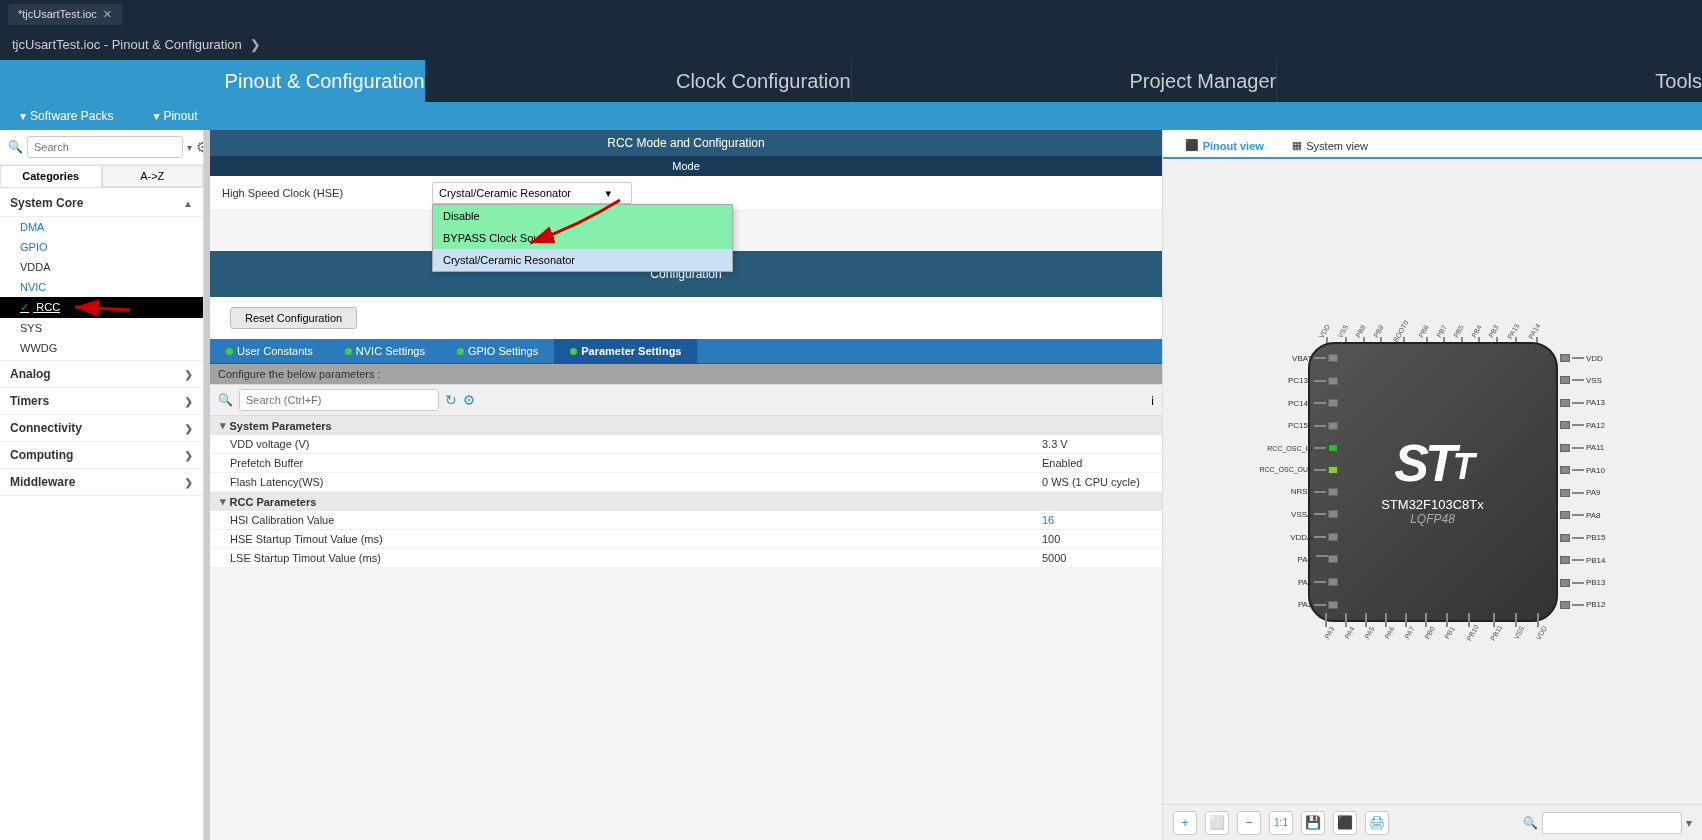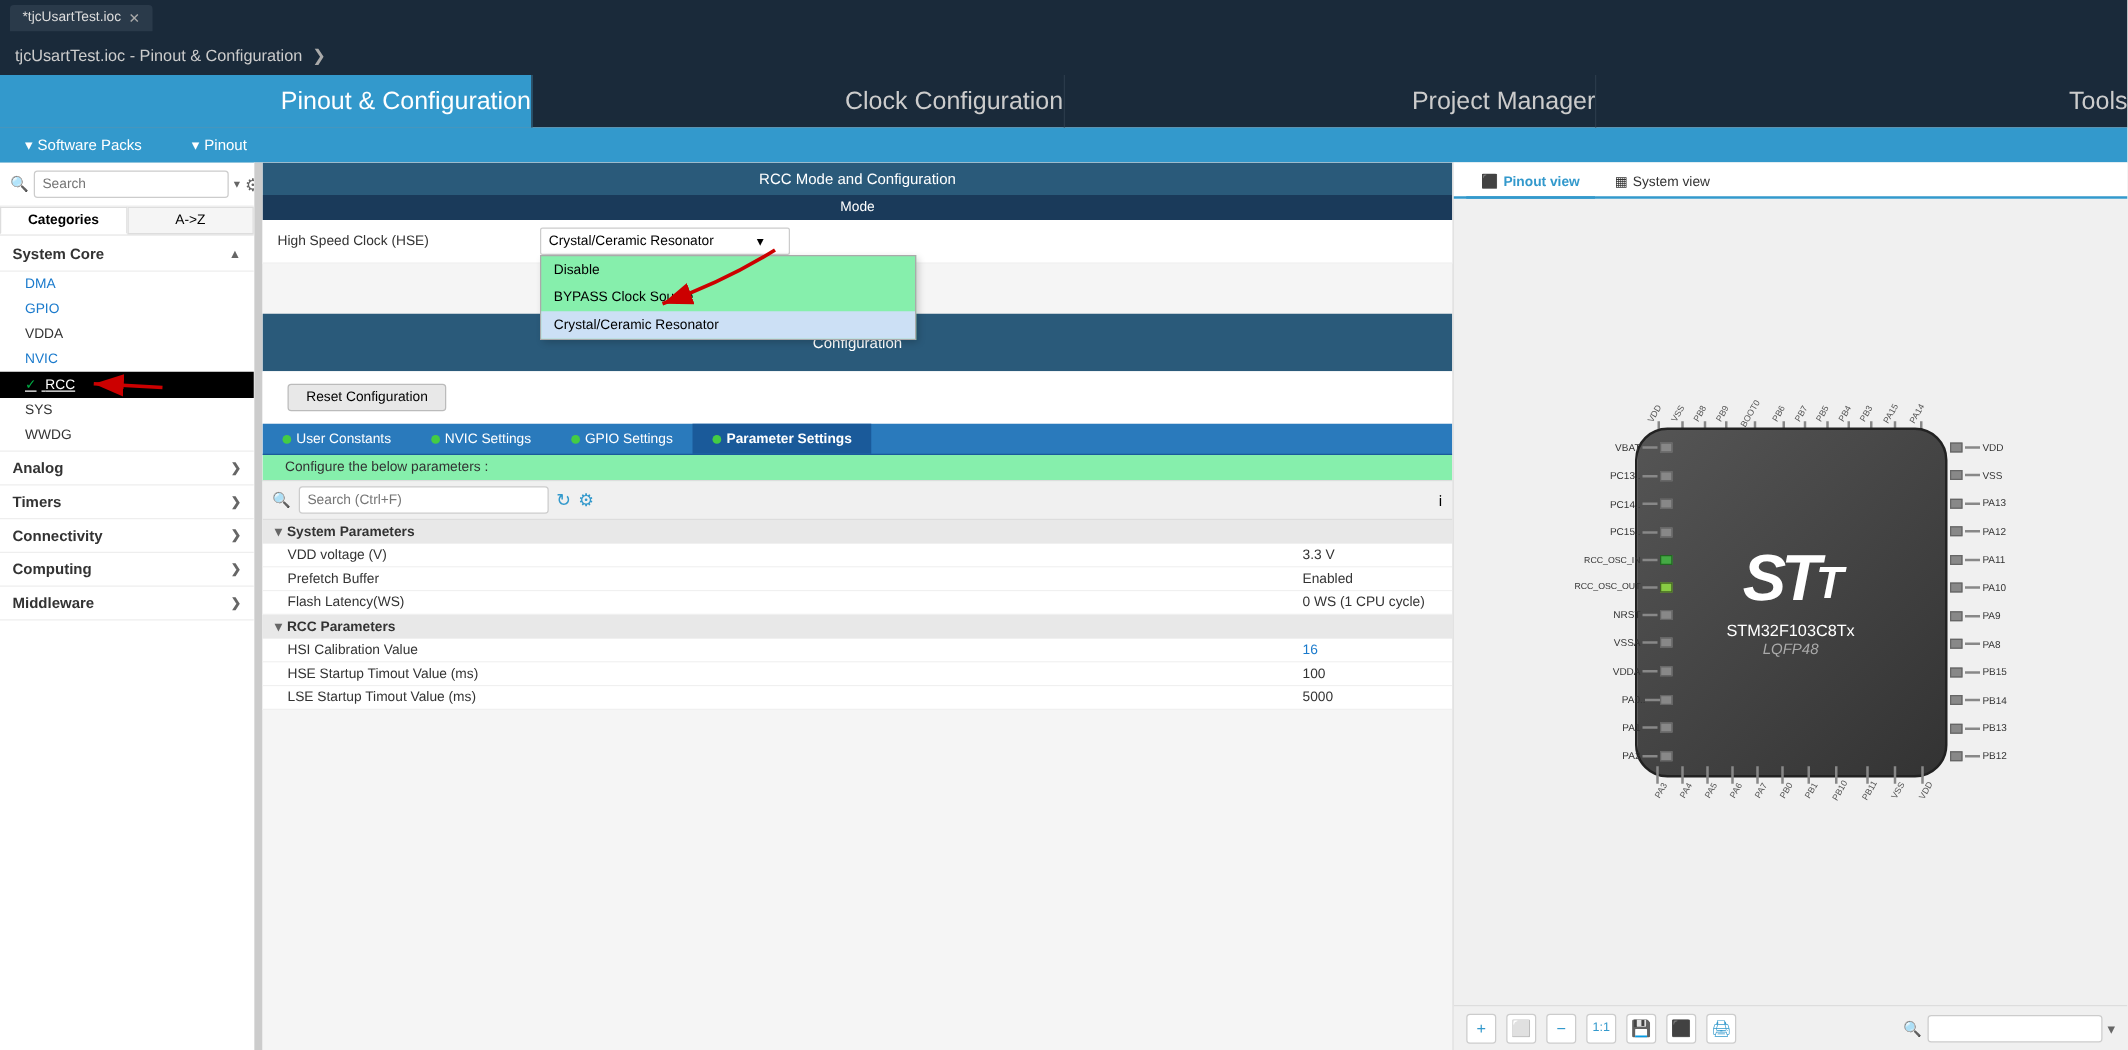--- a/index.html
+++ b/index.html
@@ -635,21 +635,21 @@
       <div class="config-tab">
         <span class="dot"></span>
         <span>GPIO Settings</span>
       </div>
       <div class="config-tab active">
         <span class="dot"></span>
         <span>Parameter Settings</span>
       </div>
     </div>
 
-    <div style="padding:4px 18px;font-size:11px;color:#333;background:#86efac;border-bottom:1px solid #ddd;">
+    <div style="padding:4px 8px;font-size:11px;color:#333;background:#a3a3a3;border-bottom:1px solid #ddd;">
       <span>Configure the below parameters :</span>
     </div>
 
     <div class="params-search-bar">
       <span style="font-size:12px;color:#888;">🔍</span>
       <input type="text" placeholder="Search (Ctrl+F)" style="">
       <span style="color:#3399cc;cursor:pointer;font-size:14px;">↻</span>
       <span style="color:#3399cc;cursor:pointer;font-size:14px;">⚙</span>
       <span style="margin-left:auto;">ℹ</span>
     </div>
@@ -797,21 +797,21 @@
             <div style="display:flex;align-items:center;gap:2px;">
               <span style="font-size:8px;color:#333;">VSSA</span>
               <div style="width:12px;height:2px;background:#888;"></div>
               <div style="width:10px;height:8px;background:#888;border:1px solid #666;"></div>
             </div>
             <div style="display:flex;align-items:center;gap:2px;">
               <span style="font-size:8px;color:#333;">VDDA</span>
               <div style="width:12px;height:2px;background:#888;"></div>
               <div style="width:10px;height:8px;background:#888;border:1px solid #666;"></div>
             </div>
-            <div style="display:flex;align-items:center;gap:0;">
+            <div style="display:flex;gap:0;">
               <span style="font-size:8px;color:#333;">PA0..</span>
               <div style="width:12px;height:2px;background:#888;"></div>
               <div style="width:10px;height:8px;background:#888;border:1px solid #666;"></div>
             </div>
             <div style="display:flex;align-items:center;gap:2px;">
               <span style="font-size:8px;color:#333;padding-left:21px;">PA1</span>
               <div style="width:12px;height:2px;background:#888;"></div>
               <div style="width:10px;height:8px;background:#888;border:1px solid #666;"></div>
             </div>
             <div style="display:flex;align-items:center;gap:2px;">

